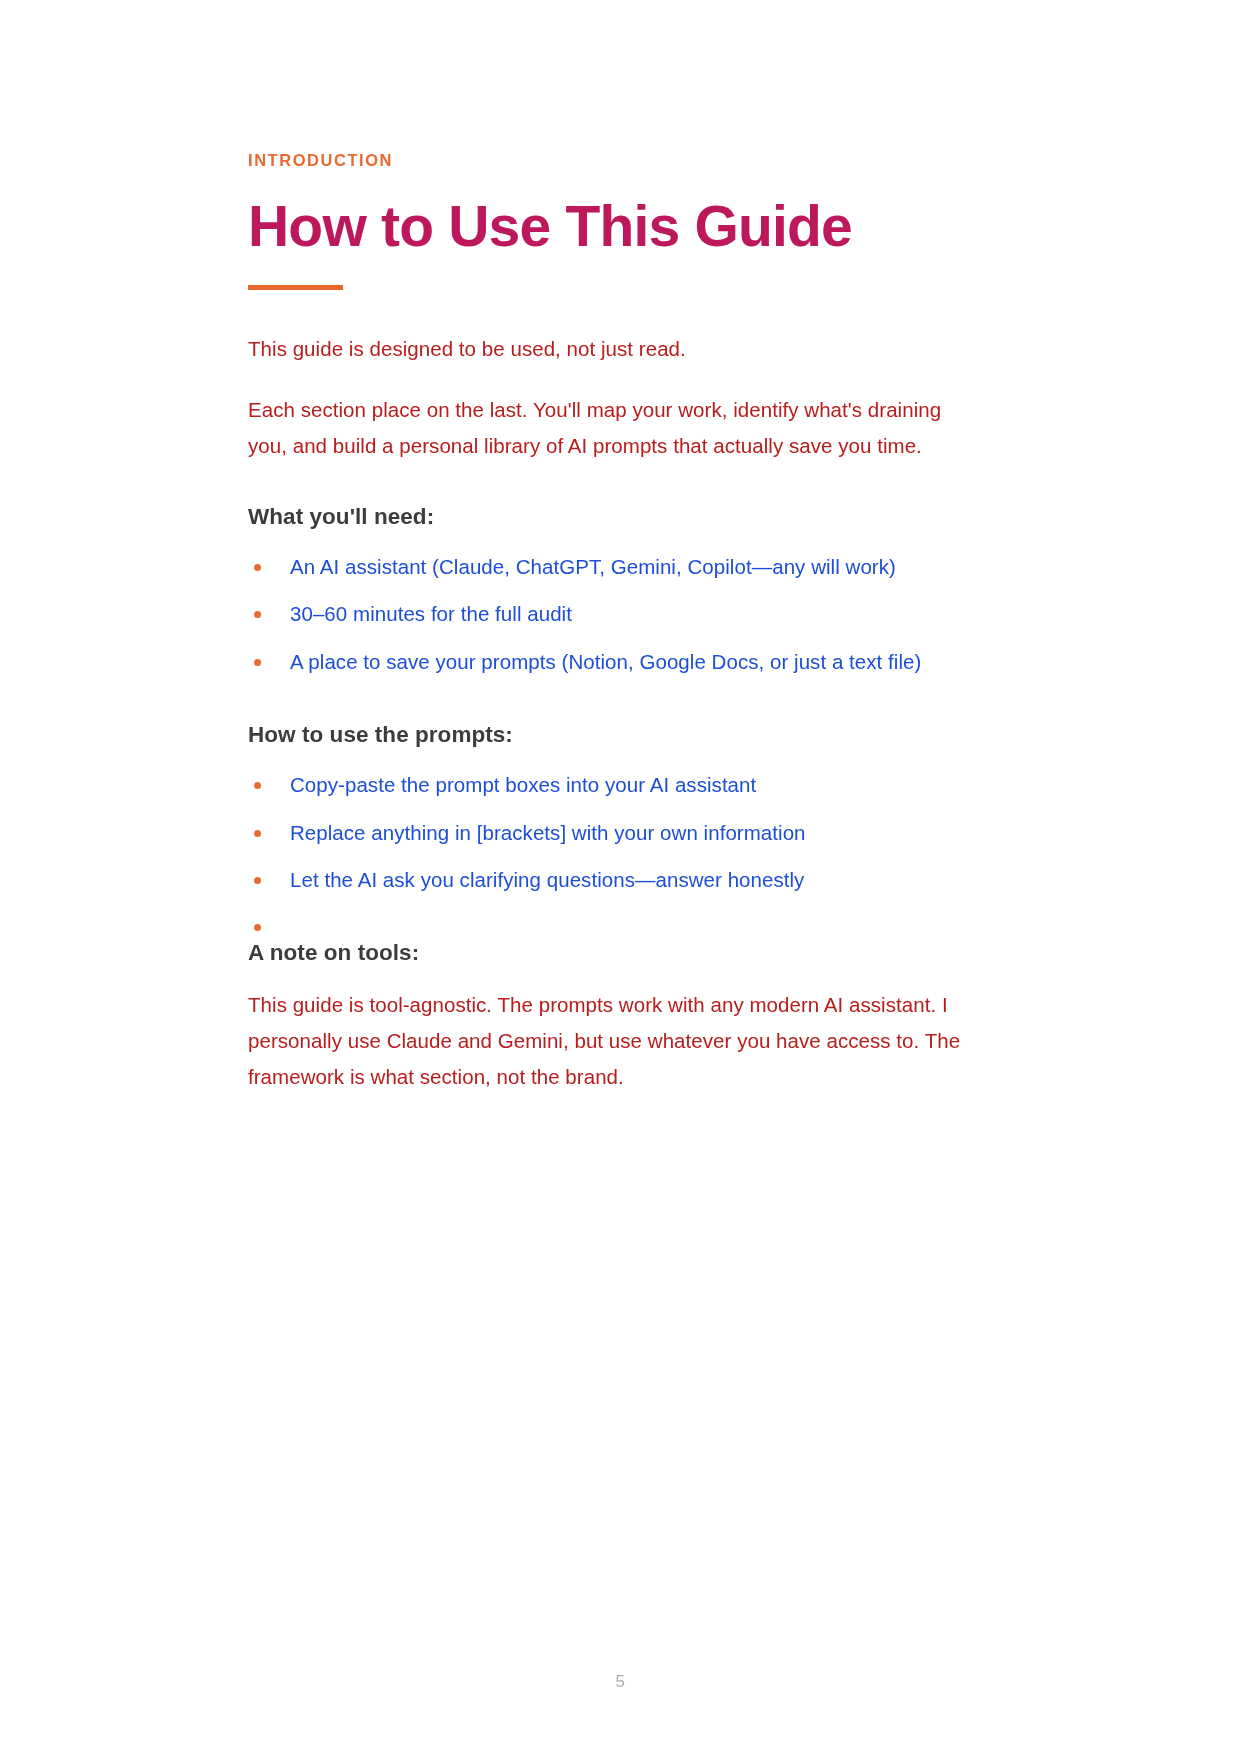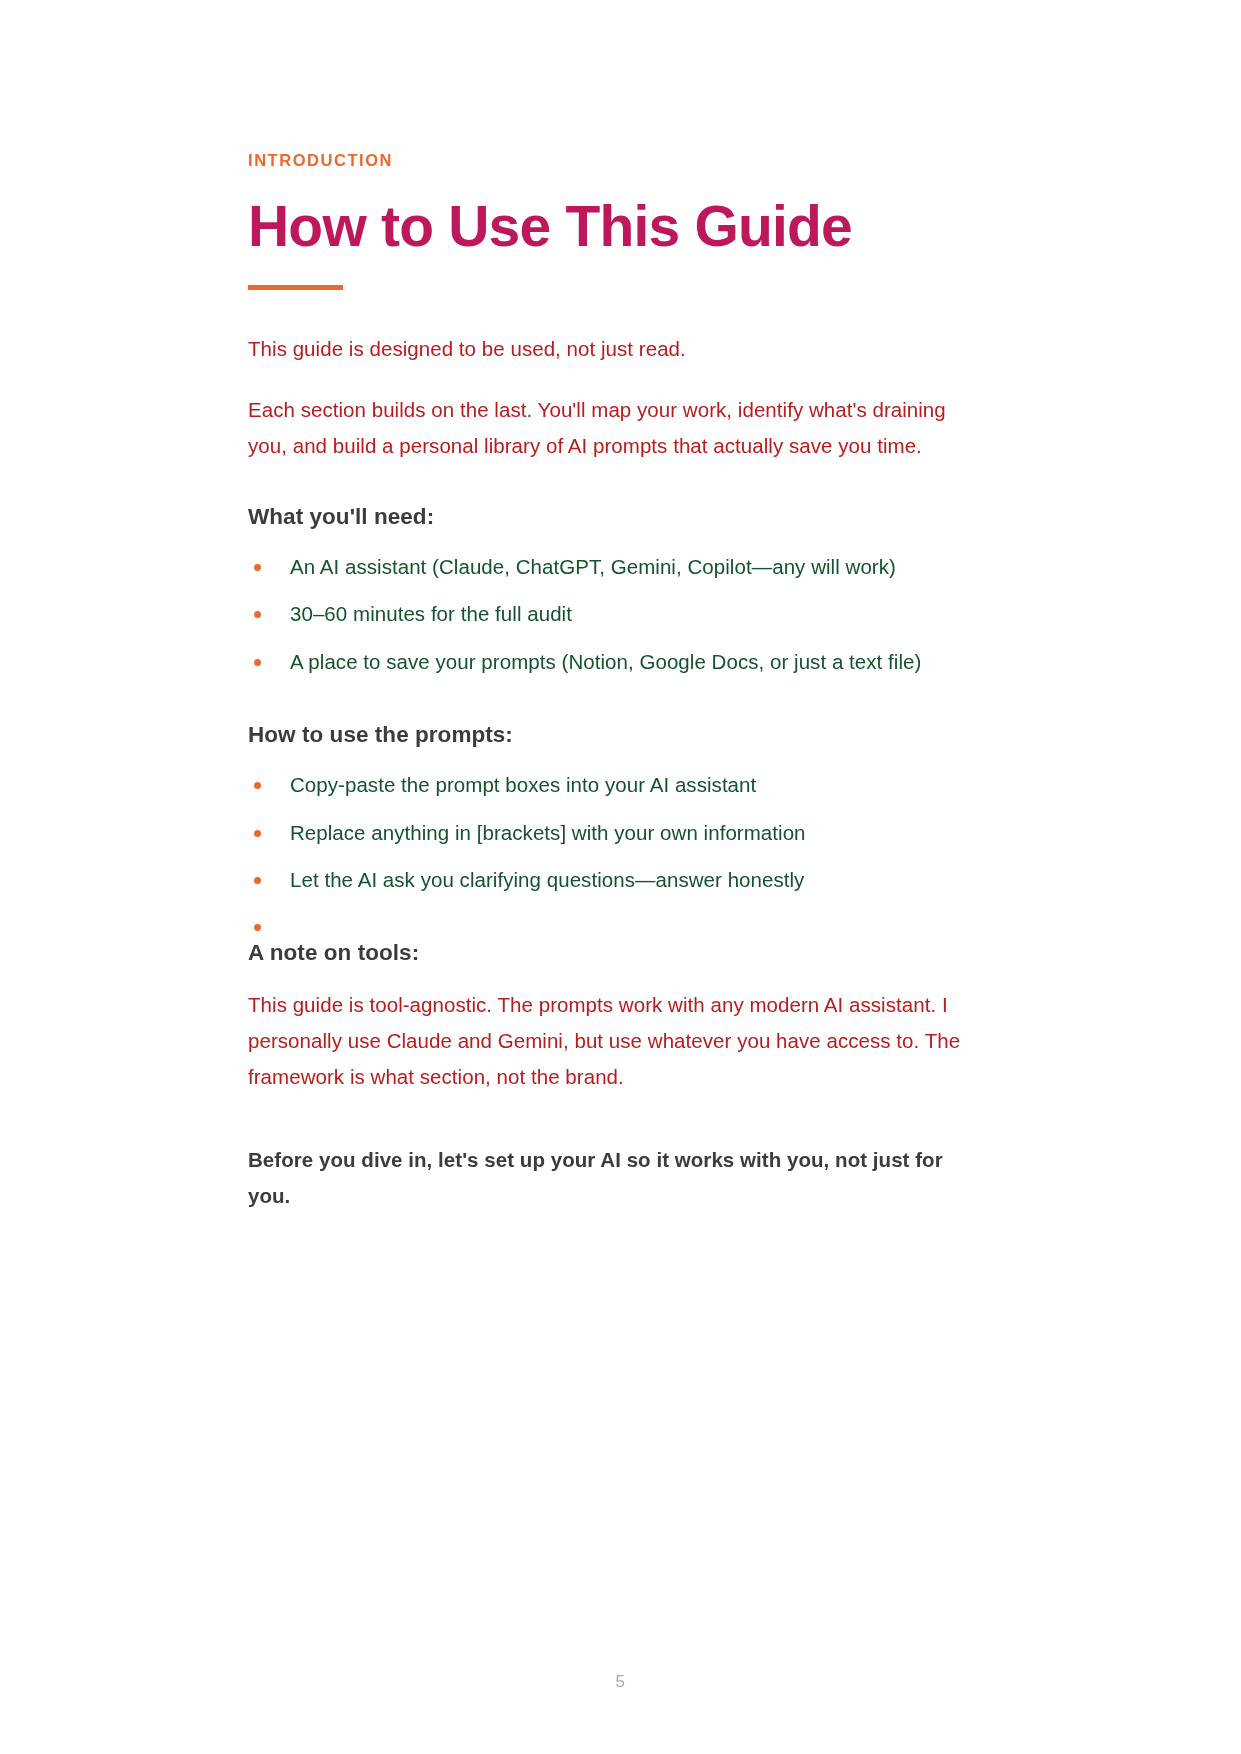--- a/index.html
+++ b/index.html
@@ -78,21 +78,21 @@
     list-style: none;
     margin: 0;
     padding: 0;
     margin-top: 17px;
   }
   ul.bullets li {
     position: relative;
     padding-left: 42px;
     font-size: 20.5px;
     line-height: 1.72;
-    color: #14532d;
+    color: #1d4ed8;
     letter-spacing: 0.05px;
   }
   ul.bullets.loose li { margin-bottom: 12px; }
   ul.bullets.loose li:last-child { margin-bottom: 0; }
   ul.bullets.tight li { margin-bottom: 12px; }
   ul.bullets.tight li:last-child { margin-bottom: 0; }
 
   .dot {
     position: absolute;
     left: 6px;
@@ -133,21 +133,21 @@
   <div class="content">
 
     <div class="eyebrow">INTRODUCTION</div>
 
     <h1 class="title">How to Use This Guide</h1>
 
     <div class="accent-rule"></div>
 
     <p class="para first">This guide is designed to be used, not just read.</p>
 
-    <p class="para gap">Each section builds on the last. You'll map your work, identify what's draining you, and build a personal library of AI prompts that actually save you time.</p>
+    <p class="para gap">Each section place on the last. You'll map your work, identify what's draining you, and build a personal library of AI prompts that actually save you time.</p>
 
     <h2 class="subhead s1">What you'll need:</h2>
 
     <ul class="bullets loose">
       <li>
         <span class="dot"></span>
         <span>An AI assistant (Claude, ChatGPT, Gemini, Copilot—any will work)</span>
       </li>
       <li>
         <span class="dot"></span>
@@ -176,18 +176,17 @@
       </li>
       <li>
         <span class="dot"></span>
       </li>
     </ul>
 
     <h2 class="subhead s3">A note on tools:</h2>
 
     <p class="para note-para">This guide is tool-agnostic. The prompts work with any modern AI assistant. I personally use Claude and Gemini, but use whatever you have access to. The framework is what section, not the brand.</p>
 
-    <p class="closing">Before you dive in, let's set up your AI so it works with you, not just for you.</p>
 
   </div>
 
   <div class="page-number">5</div>
 </div>
 
 </body></html>

